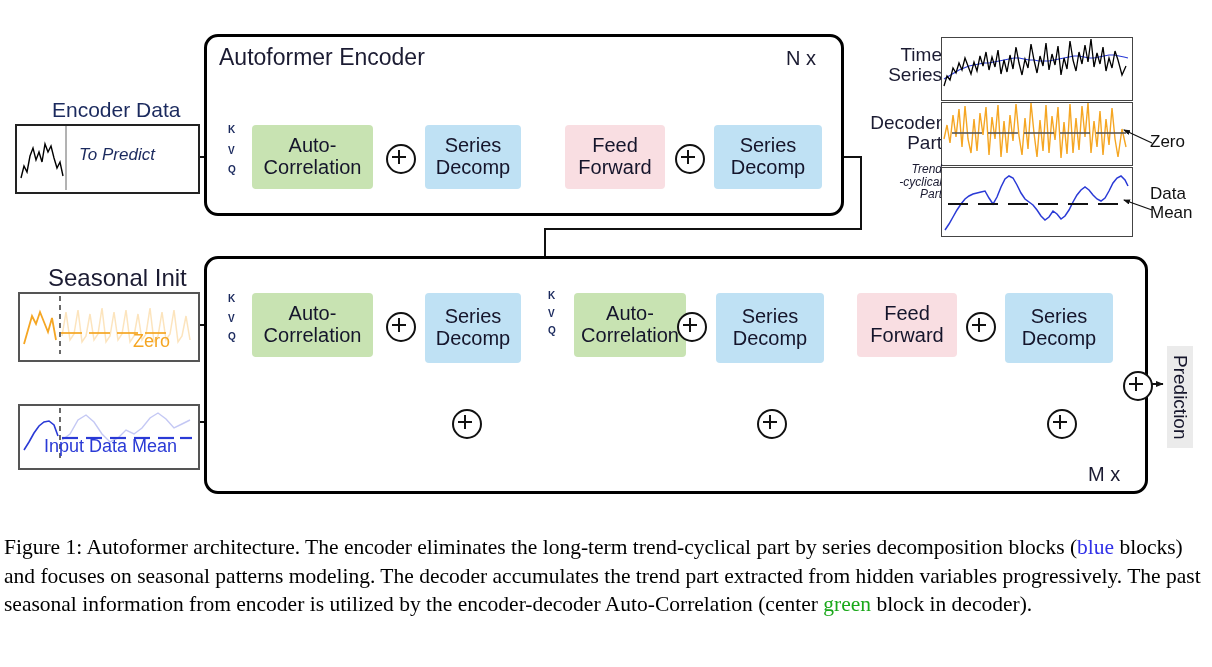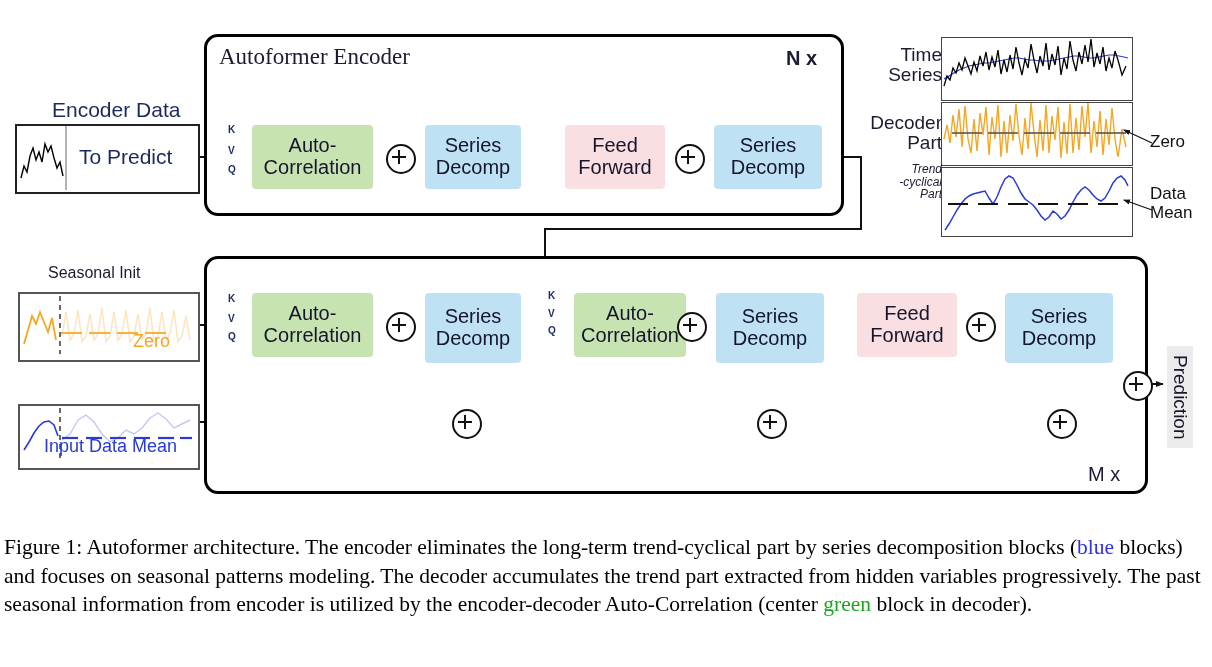--- a/index.html
+++ b/index.html
@@ -2,21 +2,21 @@
 <html><head>
 <meta charset="utf-8">
 <style>
   html,body{margin:0;padding:0;background:#fff;}
   body{width:1212px;height:667px;position:relative;
        font-family:"Liberation Sans", sans-serif;color:#1a1a2e;}
   #stage{position:absolute;left:0;top:0;width:1212px;height:667px;overflow:hidden;}
 
   
   .container-box{position:absolute;border:3px solid #000;border-radius:14px;background:#fff;}
-  .container-title{position:absolute;font-size:23px;color:#1b1b32;white-space:nowrap;font-family:Liberation Serif, serif;}
+  .container-title{position:absolute;font-size:23px;color:#1b1b32;white-space:nowrap;}
   .container-count{position:absolute;font-size:20px;color:#1b1b32;white-space:nowrap;}
 
   
   .op{position:absolute;display:flex;flex-direction:column;align-items:center;
       justify-content:center;border-radius:4px;font-size:20px;line-height:1.08;
       color:#15152b;text-align:center;white-space:nowrap;}
   .op span{display:block;}
   .op.green{background:#c8e3b2;}
   .op.blue{background:#bfe1f4;}
   .op.pink{background:#f9dee2;}
@@ -36,21 +36,21 @@
 
   
   .plotbox{position:absolute;border:2px solid #555;background:#fff;overflow:hidden;}
   .plotbox.thin{border:1px solid #444;}
   .plot-label{position:absolute;font-size:19px;color:#1b1b32;text-align:right;
               line-height:1.06;white-space:nowrap;}
   .plot-inline{position:absolute;font-size:17px;white-space:nowrap;}
 
   
   #enc-input-box{position:absolute;border:2px solid #222;background:#fff;}
-  #enc-input-topredict{position:absolute;font-size:21px;color:#1b2a5e;white-space:nowrap;}
+  #enc-input-topredict{position:absolute;font-size:17px;color:#1b2a5e;white-space:nowrap;font-style:italic;}
   #enc-input-caption{position:absolute;font-size:21px;color:#1b2a5e;white-space:nowrap;}
 
   
   #prediction-label{position:absolute;background:#ebebeb;color:#15152b;font-size:19px;
       writing-mode:vertical-rl;text-orientation:mixed;display:flex;align-items:center;
       justify-content:center;white-space:nowrap;}
 
   
   #caption{position:absolute;left:4px;top:533px;width:1204px;
       font-family:"Liberation Serif", serif;font-size:21.5px;line-height:1.33;
@@ -137,21 +137,21 @@
       <path d="M478,422 L755,422" marker-end="url(#ah)"></path>
       <path d="M783,422 L1045,422" marker-end="url(#ah)"></path>
       <path d="M1073,422 L1136,422 L1136,404" marker-end="url(#ah)"></path>
 
       <path d="M1149,384 L1163,384" marker-end="url(#ah)"></path>
     </g>
   </svg>
 
   <div class="container-box" style="left:204px;top:34px;width:634px;height:176px;"></div>
   <div class="container-title" style="left:219px;top:44px;">Autoformer Encoder</div>
-  <div class="container-count" style="left:786px;top:47px;font-weight:bold;">N x</div>
+  <div class="container-count" style="left:786px;top:47px;">N x</div>
 
   <div id="enc-input-caption" style="left:52px;top:98px;">Encoder Data</div>
   <div id="enc-input-box" style="left:15px;top:124px;width:181px;height:66px;">
     <svg width="179" height="64" viewBox="0 0 179 64" xmlns="http://www.w3.org/2000/svg">
       <rect x="0" y="0" width="179" height="64" fill="#fff"></rect>
       <line x1="49" y1="0" x2="49" y2="64" stroke="#666" stroke-width="1"></line>
       <polyline fill="none" stroke="#000" stroke-width="1.4" points="4,52 7,40 10,46 13,30 16,22 19,34 22,26 25,36 28,18 31,26 34,20 37,32 40,42 43,36 46,50"></polyline>
     </svg>
   </div>
   <div id="enc-input-topredict" style="left:79px;top:145px;">To Predict</div>
@@ -243,21 +243,21 @@
     <defs>
         <marker id="ah3" markerWidth="8" markerHeight="8" refX="6" refY="2.6" orient="auto" markerUnits="userSpaceOnUse">
           <path d="M0,0 L7,2.6 L0,5.2 z" fill="#111"></path>
         </marker>
       </defs>
   </svg>
 
   <div class="container-box" style="left:204px;top:256px;width:938px;height:232px;"></div>
   <div class="container-count" style="left:1088px;top:463px;">M x</div>
 
-  <div class="plot-inline" style="left:48px;top:264px;font-size:16px;color:#1b1b32;">Seasonal Init</div>
+  <div class="plot-inline" style="left:48px;top:264px;font-size:24px;color:#1b1b32;">Seasonal Init</div>
   <div class="plotbox" style="left:18px;top:292px;width:178px;height:66px;">
     <svg width="174" height="62" viewBox="0 0 174 62" xmlns="http://www.w3.org/2000/svg">
       <polyline fill="none" stroke="#f5a623" stroke-width="1.8" points="4,50 8,36 12,22 16,30 20,18 24,28 28,38 32,24 36,46"></polyline>
       <line x1="40" y1="2" x2="40" y2="60" stroke="#444" stroke-width="1.6" stroke-dasharray="5,4"></line>
       <g stroke="#f5a623" stroke-opacity="0.30" stroke-width="1.5" fill="none">
         <polyline points="42,42 46,18 50,46 54,40 58,16 62,48 66,42 70,20 74,46 78,40 82,14 86,48 90,42 94,18 98,46 102,40 106,16 110,48 114,42 118,20 122,46 126,40 130,14 134,48 138,42 142,18 146,46 150,40 154,16 158,48 162,42 166,22 170,46"></polyline>
       </g>
       <g stroke="#f5a623" stroke-width="2" opacity="0.85">
         <line x1="41" y1="39" x2="62" y2="39"></line>
         <line x1="69" y1="39" x2="90" y2="39"></line>

